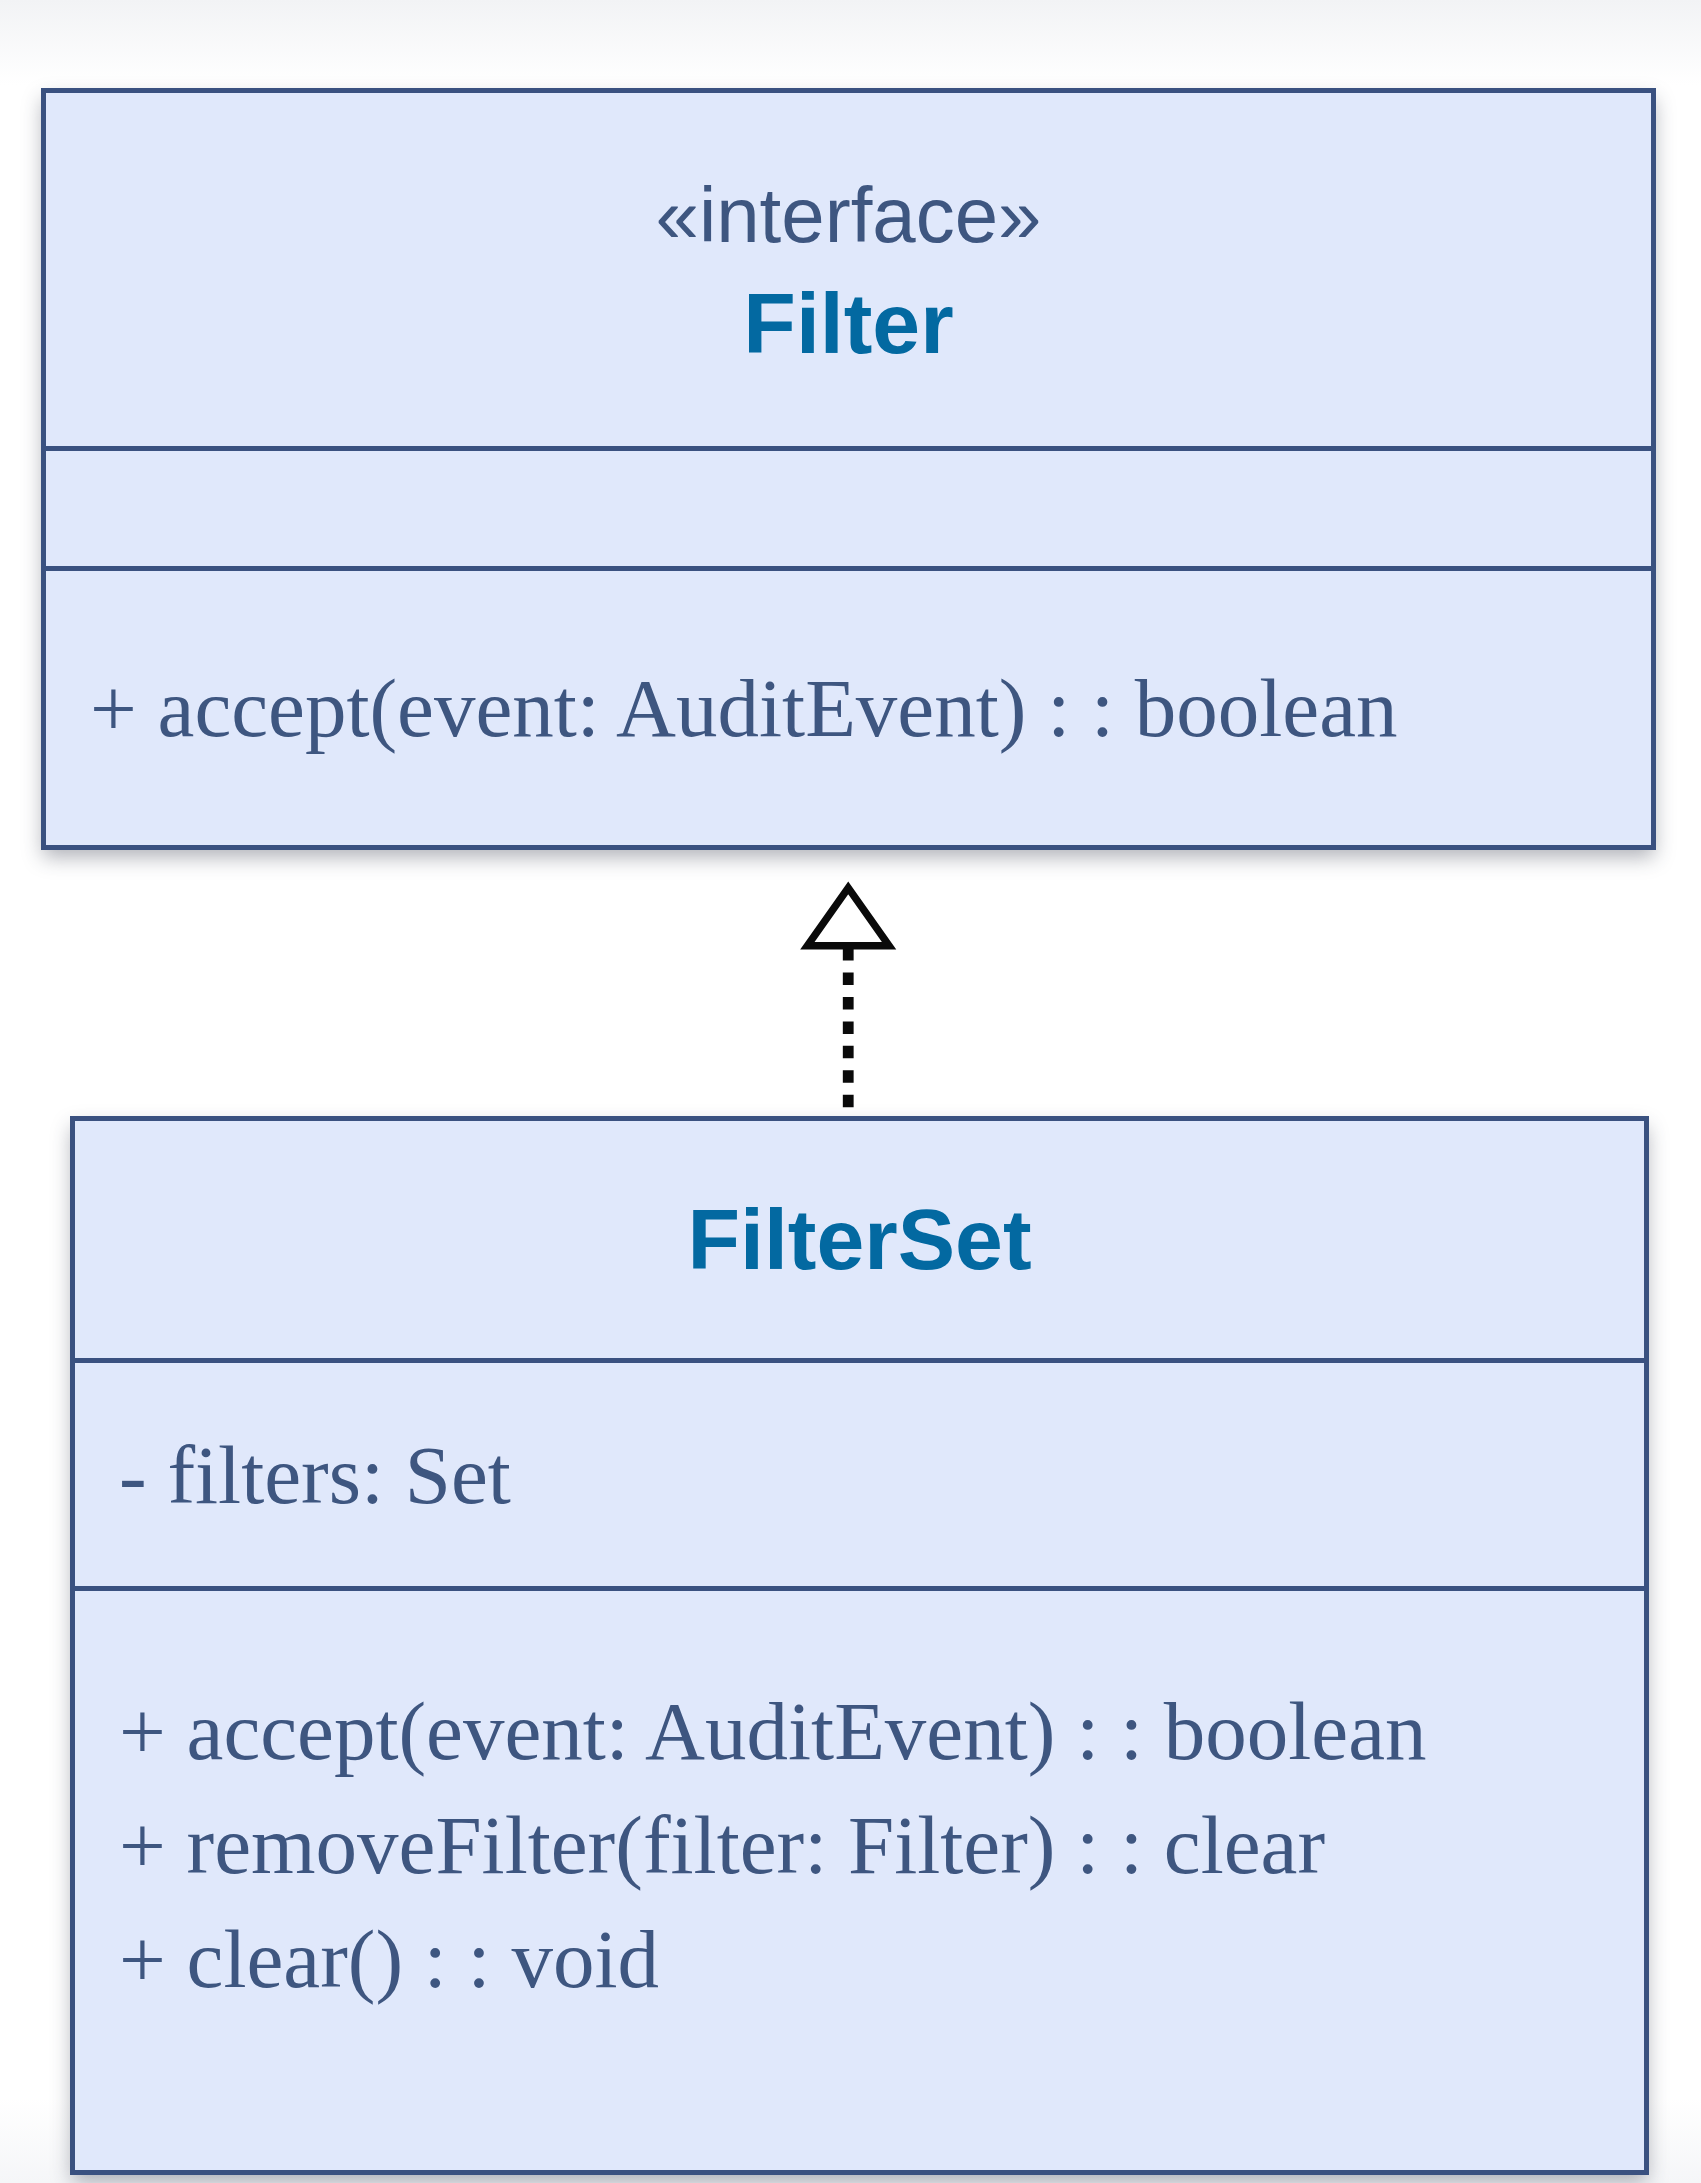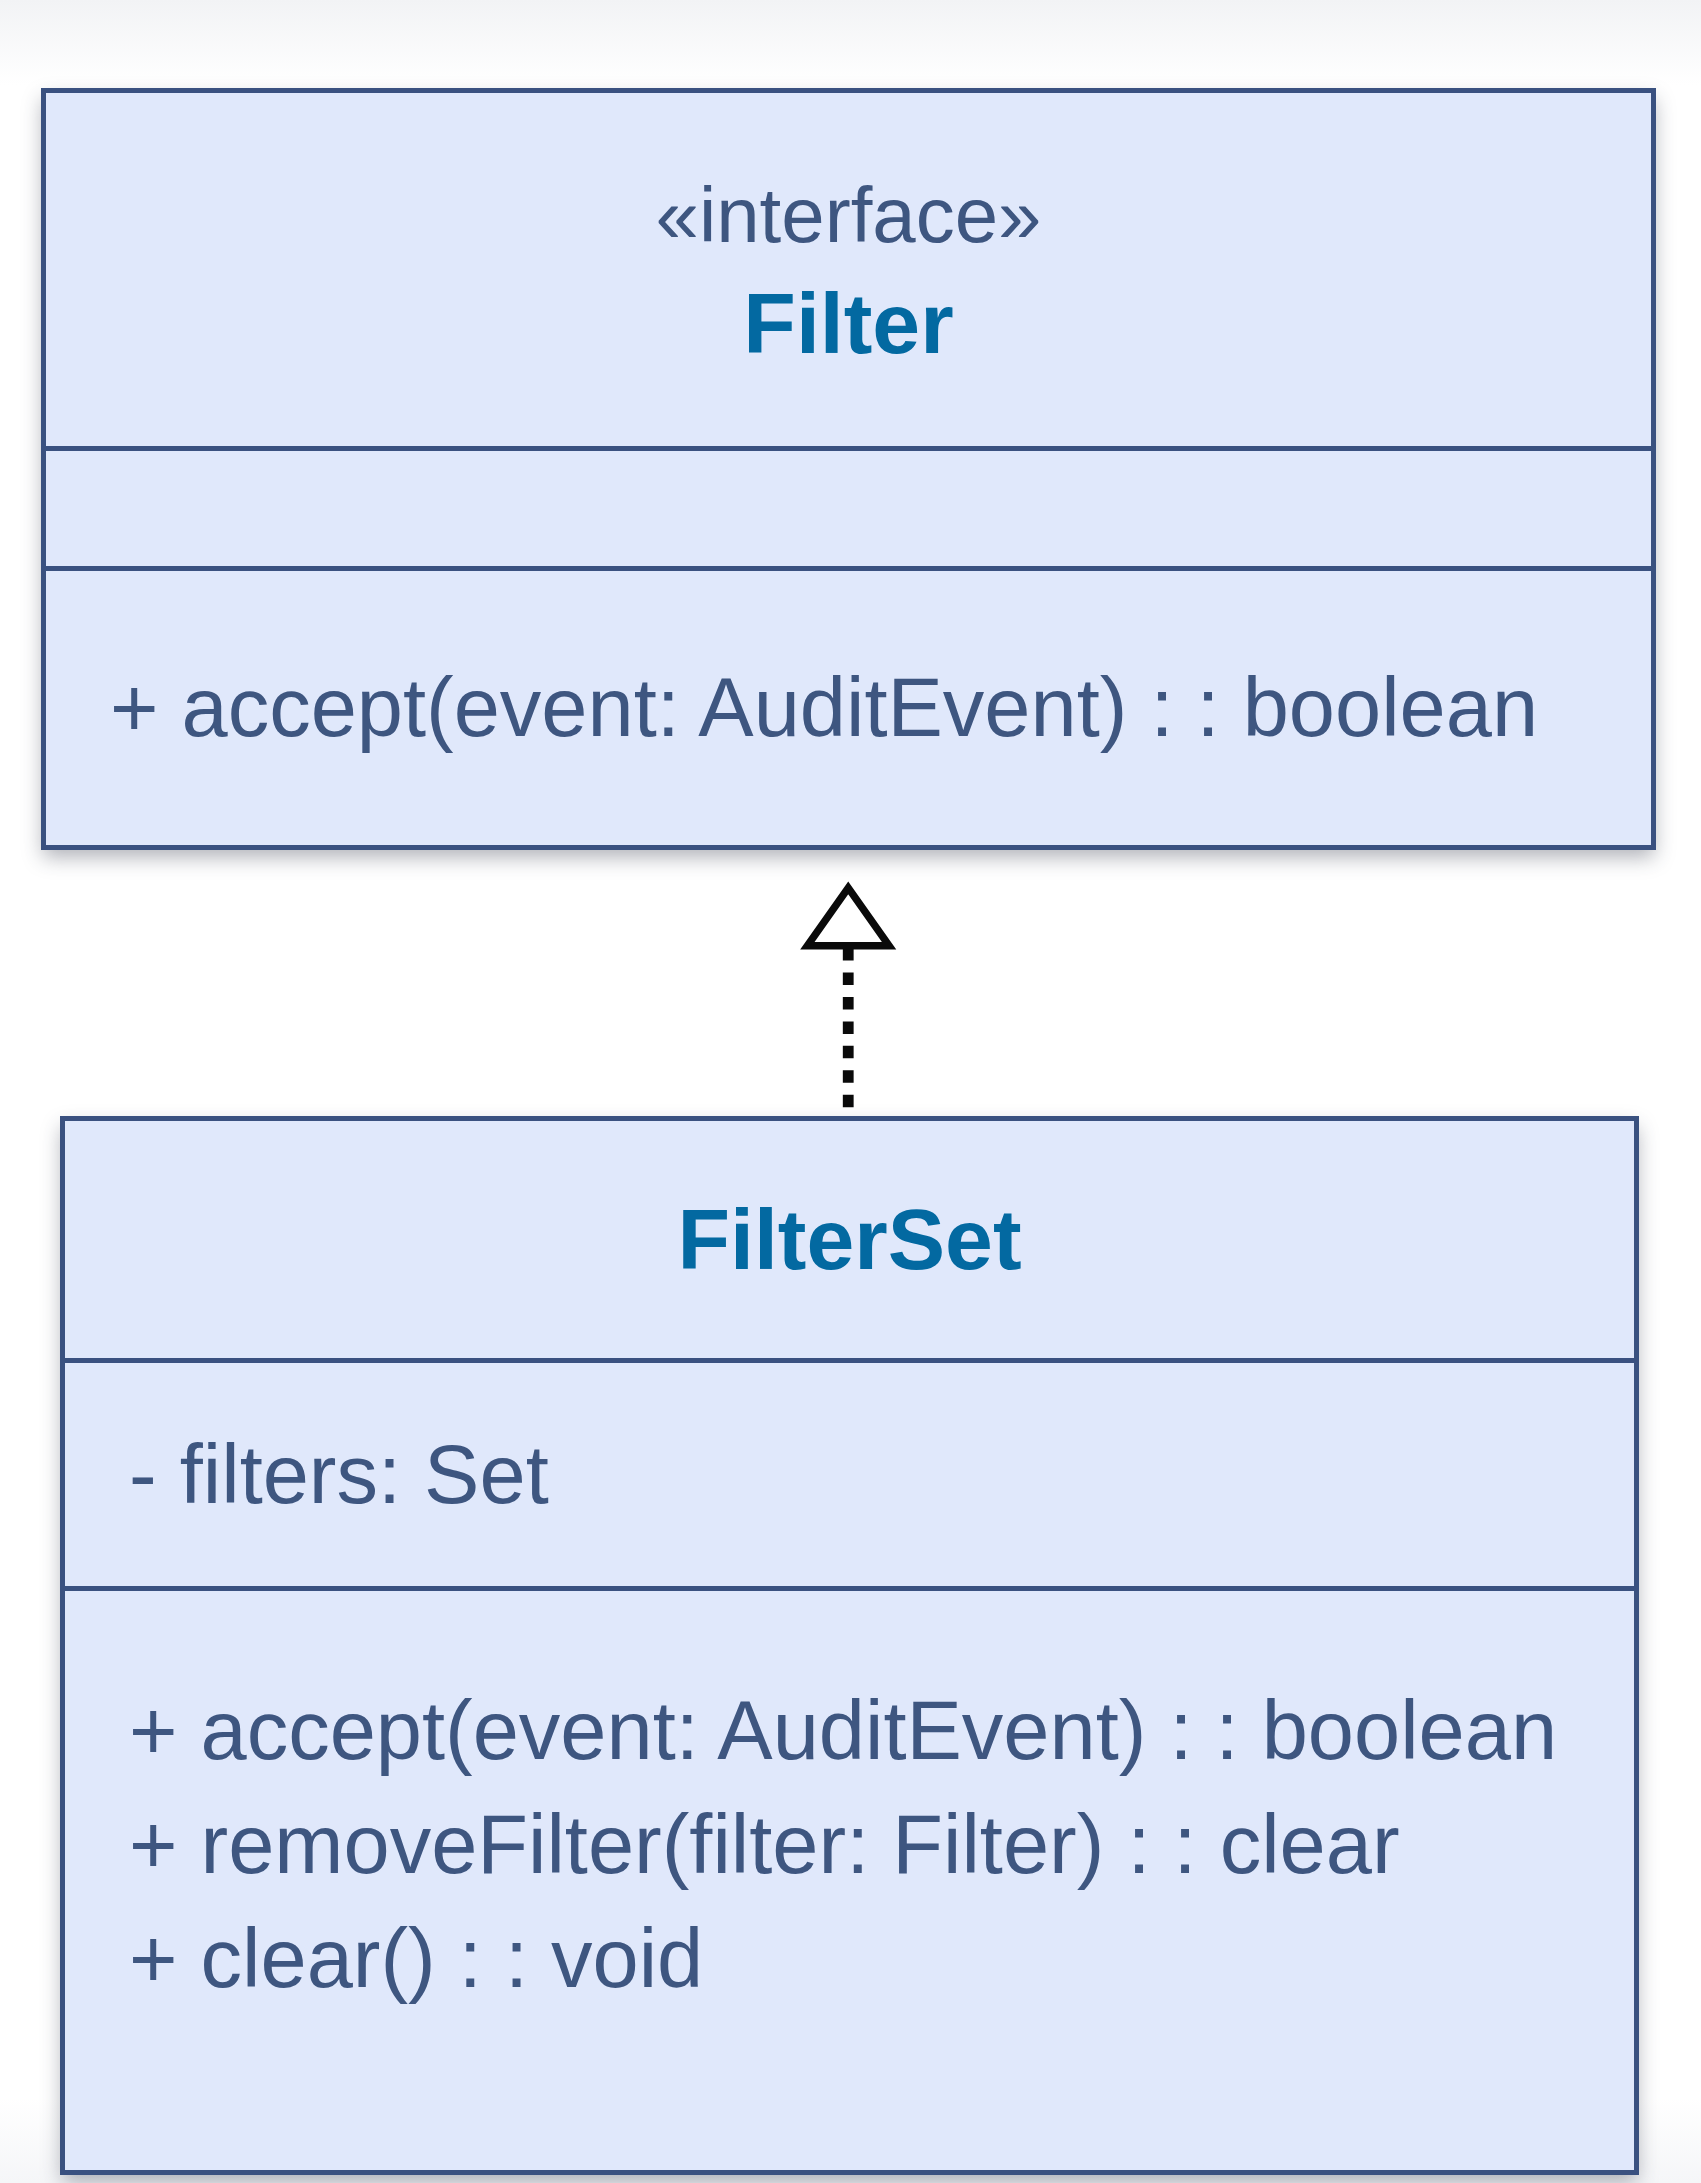--- a/index.html
+++ b/index.html
@@ -28,21 +28,21 @@
     flex-direction: column;
     box-shadow: 0 9px 19.3px -2.3px rgba(45, 50, 68, 0.38);
   }
   .class-box.filter {
     left: 41px;
     top: 41px;
     width: 1615px;
     height: 762px;
   }
   .class-box.filterset {
-    left: 60px;
+    left: 70px;
     top: 1069px;
     width: 1579px;
     height: 1059px;
   }
   .compartment {
     box-sizing: border-box;
     display: flex;
     flex-direction: column;
     justify-content: center;
   }
@@ -75,22 +75,23 @@
     color: #0369a1;
     height: 108px;
     display: flex;
     align-items: center;
   }
   .member-line {
     font-size: 83px;
     color: #3e5680;
     height: 114px;
     line-height: 114px;
-    padding-left: 64px;
+    padding-left: 44px;
     white-space: pre;
+    font-family: Liberation Serif, serif;
   }
   .arrow-overlay {
     position: absolute;
     left: 0;
     top: 0;
     width: 1701px;
     height: 2183px;
     pointer-events: none;
   }
 </style>

